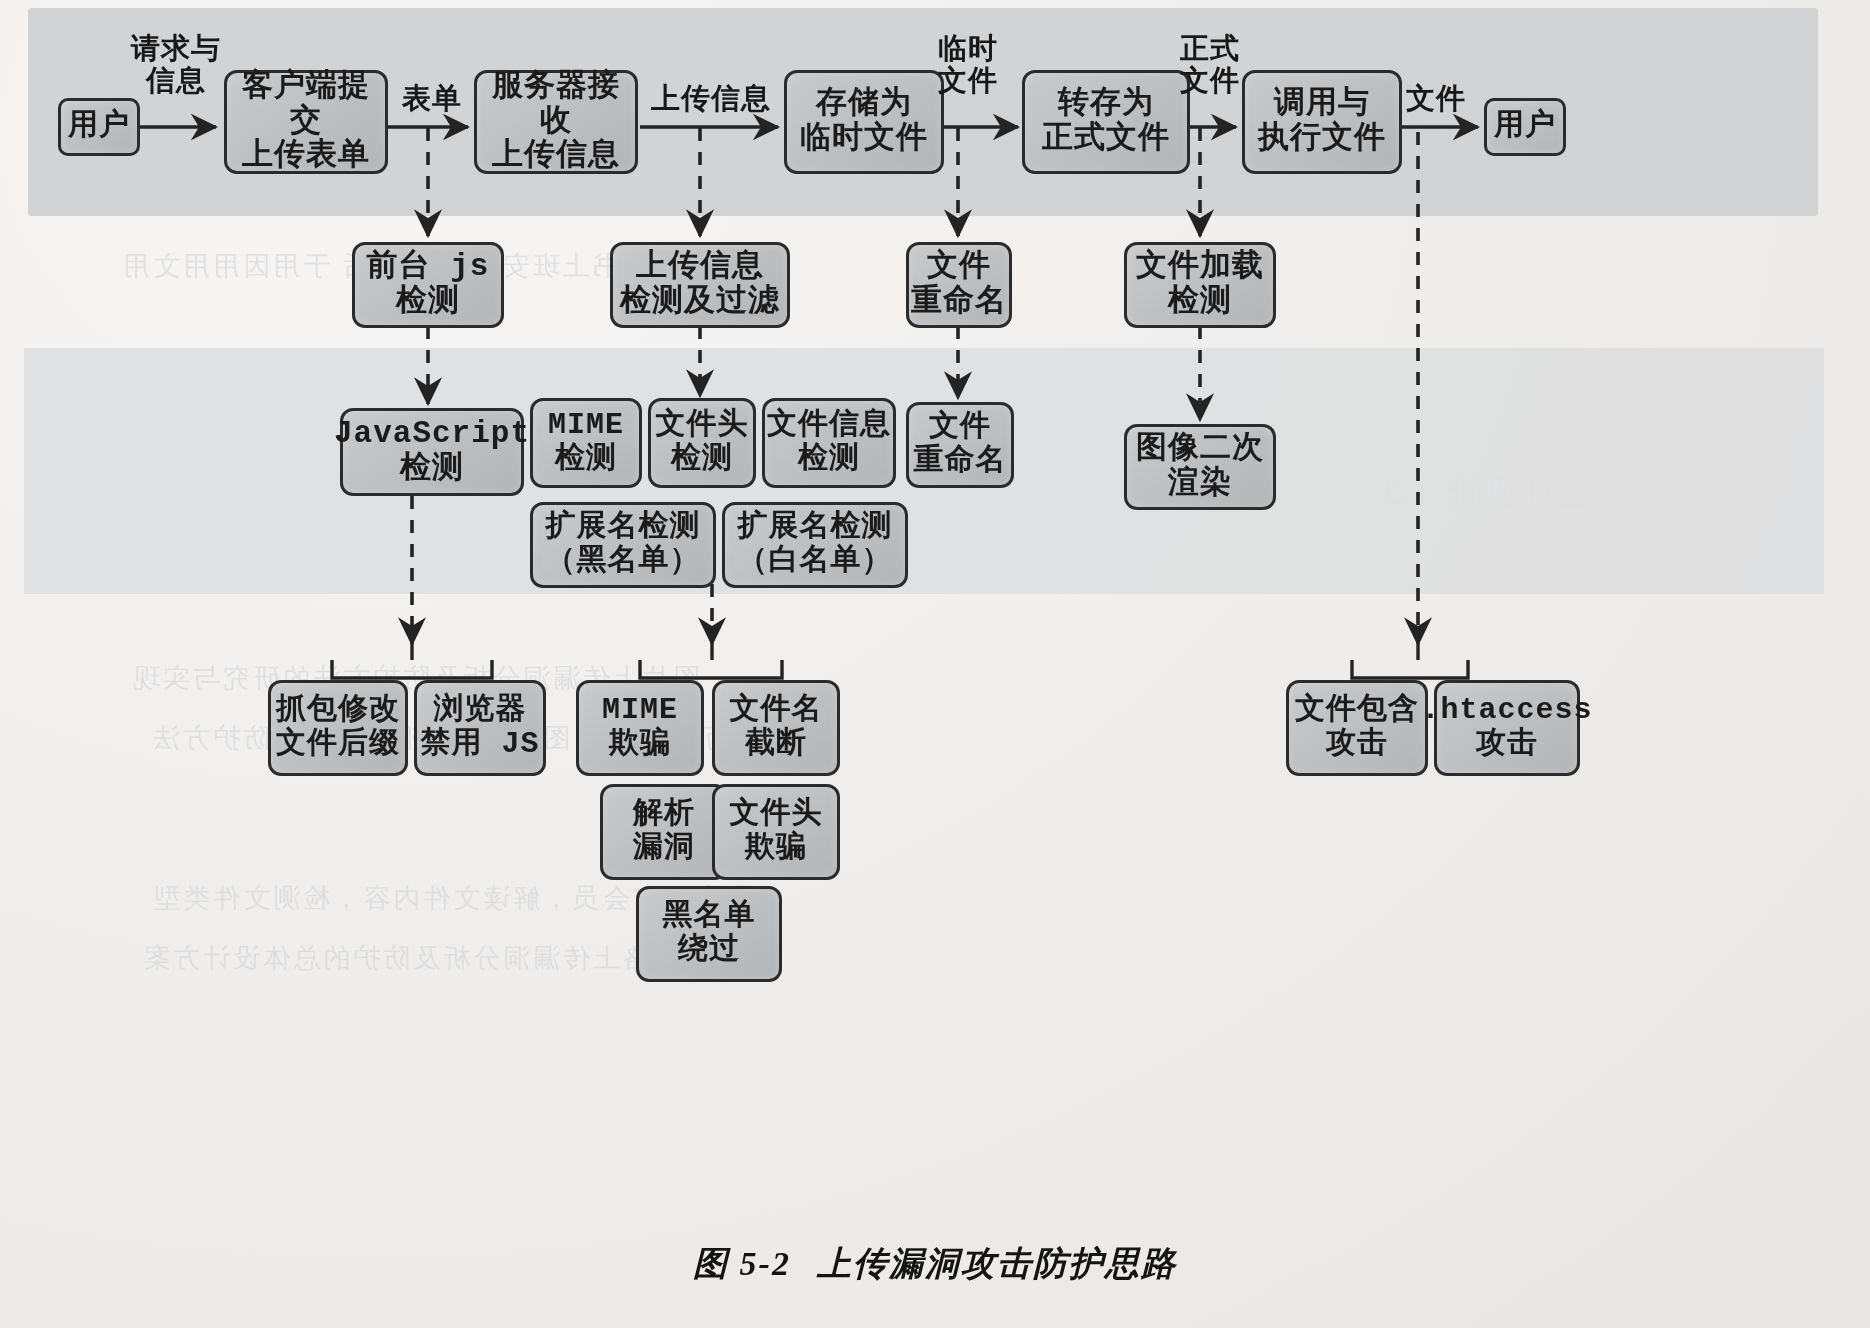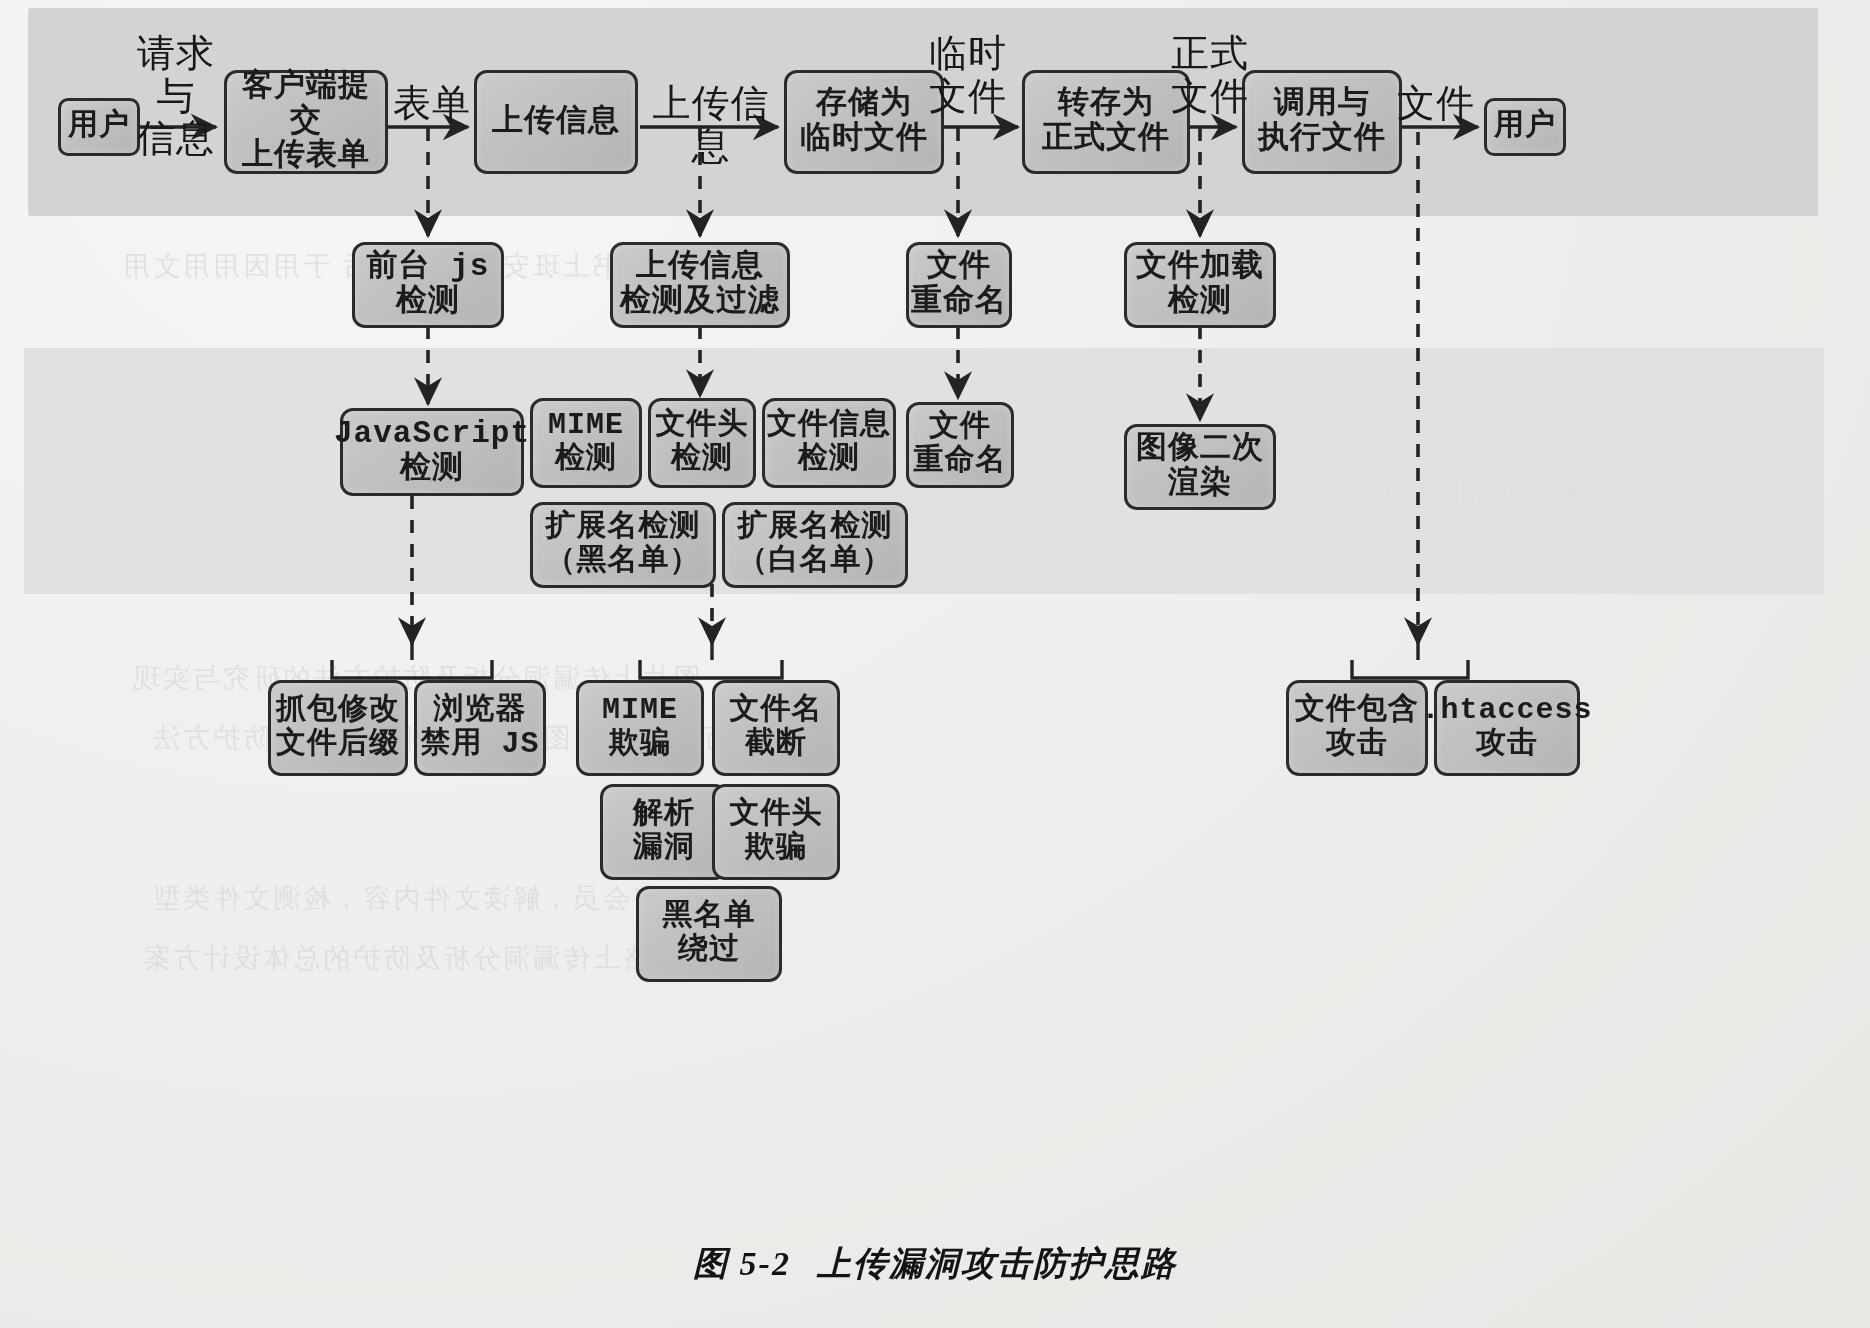--- a/index.html
+++ b/index.html
@@ -28,21 +28,21 @@
     color:#1b1b1b;font-weight:700;line-height:1.12;text-align:center;
     font-family:Liberation Mono, monospace;
     letter-spacing:1px;
     box-shadow:inset 0 0 10px rgba(255,255,255,.22);
   }
   .box .ln{display:block;}
   .b-md{font-size:30px;}
   .b-lg{font-size:31px;}
 
   
-  .lbl{position:absolute;color:#181818;font-weight:400;font-size:38px;
+  .lbl{position:absolute;color:#181818;font-weight:700;font-size:29px;
        line-height:1.12;text-align:center;letter-spacing:1px;
        font-family:"Liberation Serif","DejaVu Serif",serif;}
 
   
   svg.wires{position:absolute;left:0;top:0;width:1870px;height:1328px;
             pointer-events:none;}
 
   
   .caption{position:absolute;left:0;width:1870px;text-align:center;
      font-size:34px;font-weight:700;color:#141414;letter-spacing:2px;
@@ -111,20 +111,21 @@
 <div class="box b-md" style="left:58px;top:98px;width:82px;height:58px;border-radius:10px;">
   <span class="ln">用户</span>
 </div>
 
 <div class="box b-lg" style="left:224px;top:70px;width:164px;height:104px;">
   <span class="ln">客户端提交</span>
   <span class="ln">上传表单</span>
 </div>
 
 <div class="box b-lg" style="left:474px;top:70px;width:164px;height:104px;">
+  <span class="ln">服务器接收</span>
   <span class="ln">上传信息</span>
 </div>
 
 <div class="box b-lg" style="left:784px;top:70px;width:160px;height:104px;">
   <span class="ln">存储为</span>
   <span class="ln">临时文件</span>
 </div>
 
 <div class="box b-lg" style="left:1022px;top:70px;width:168px;height:104px;">
   <span class="ln">转存为</span>

